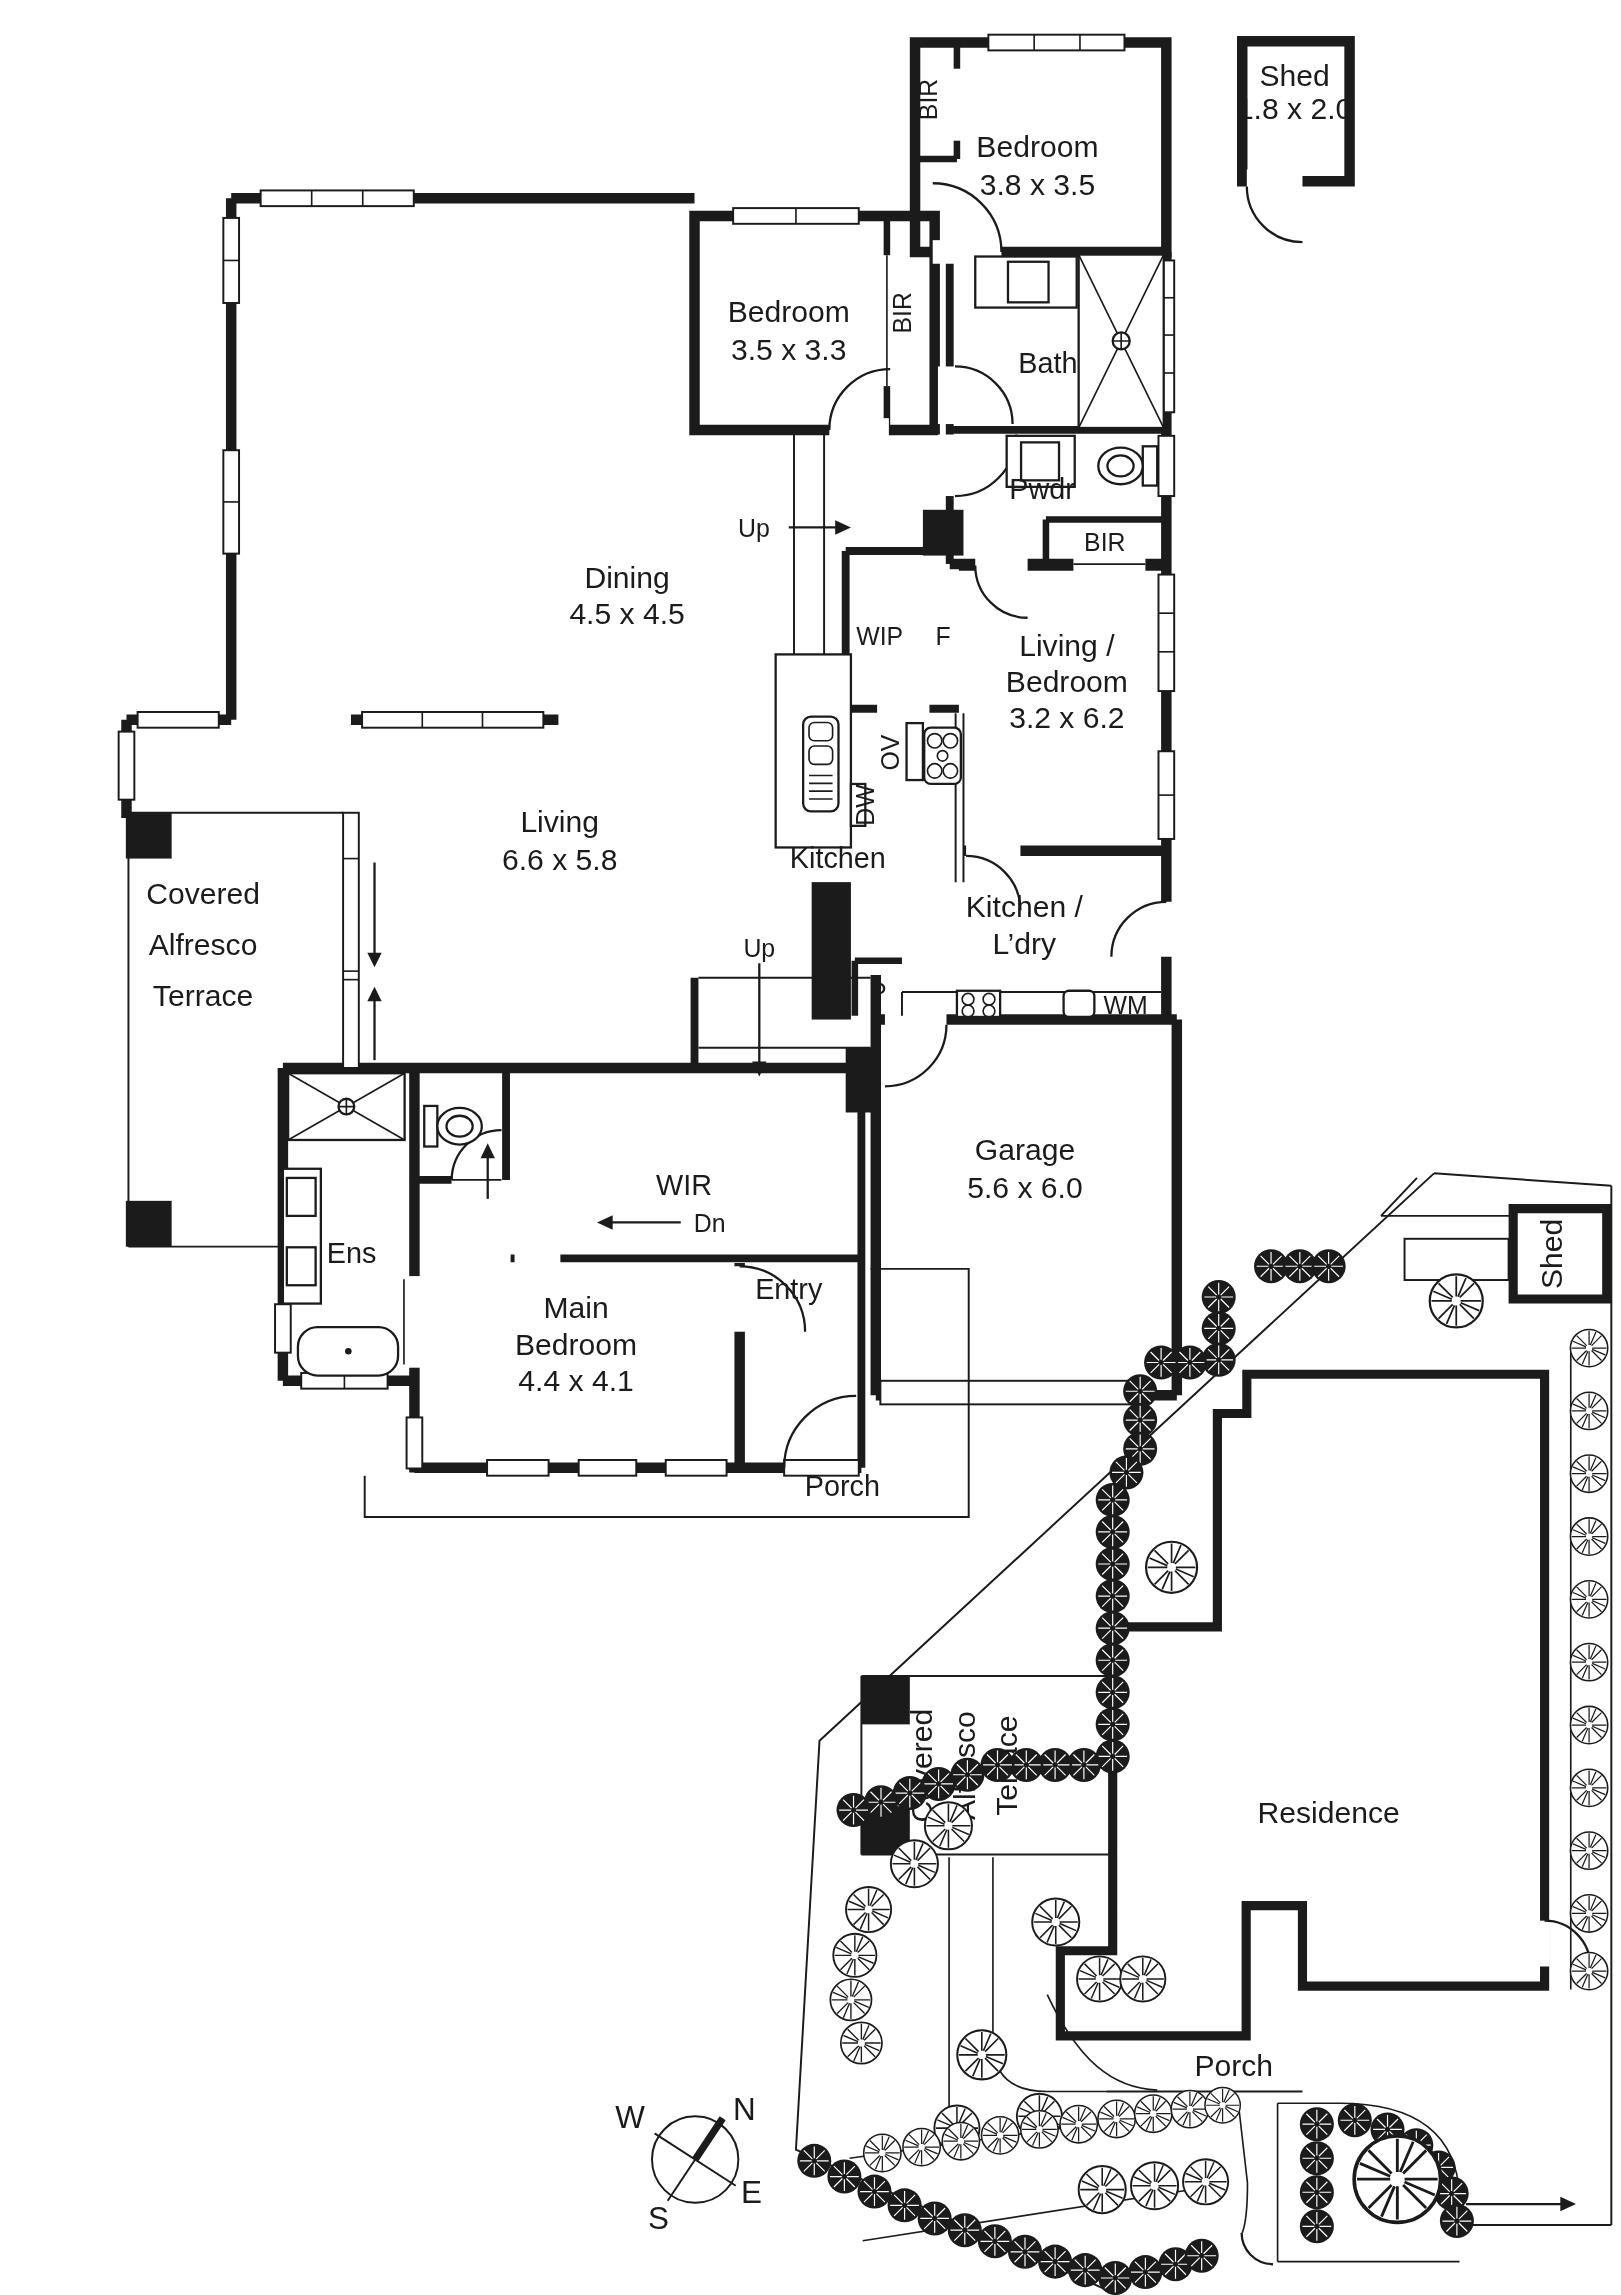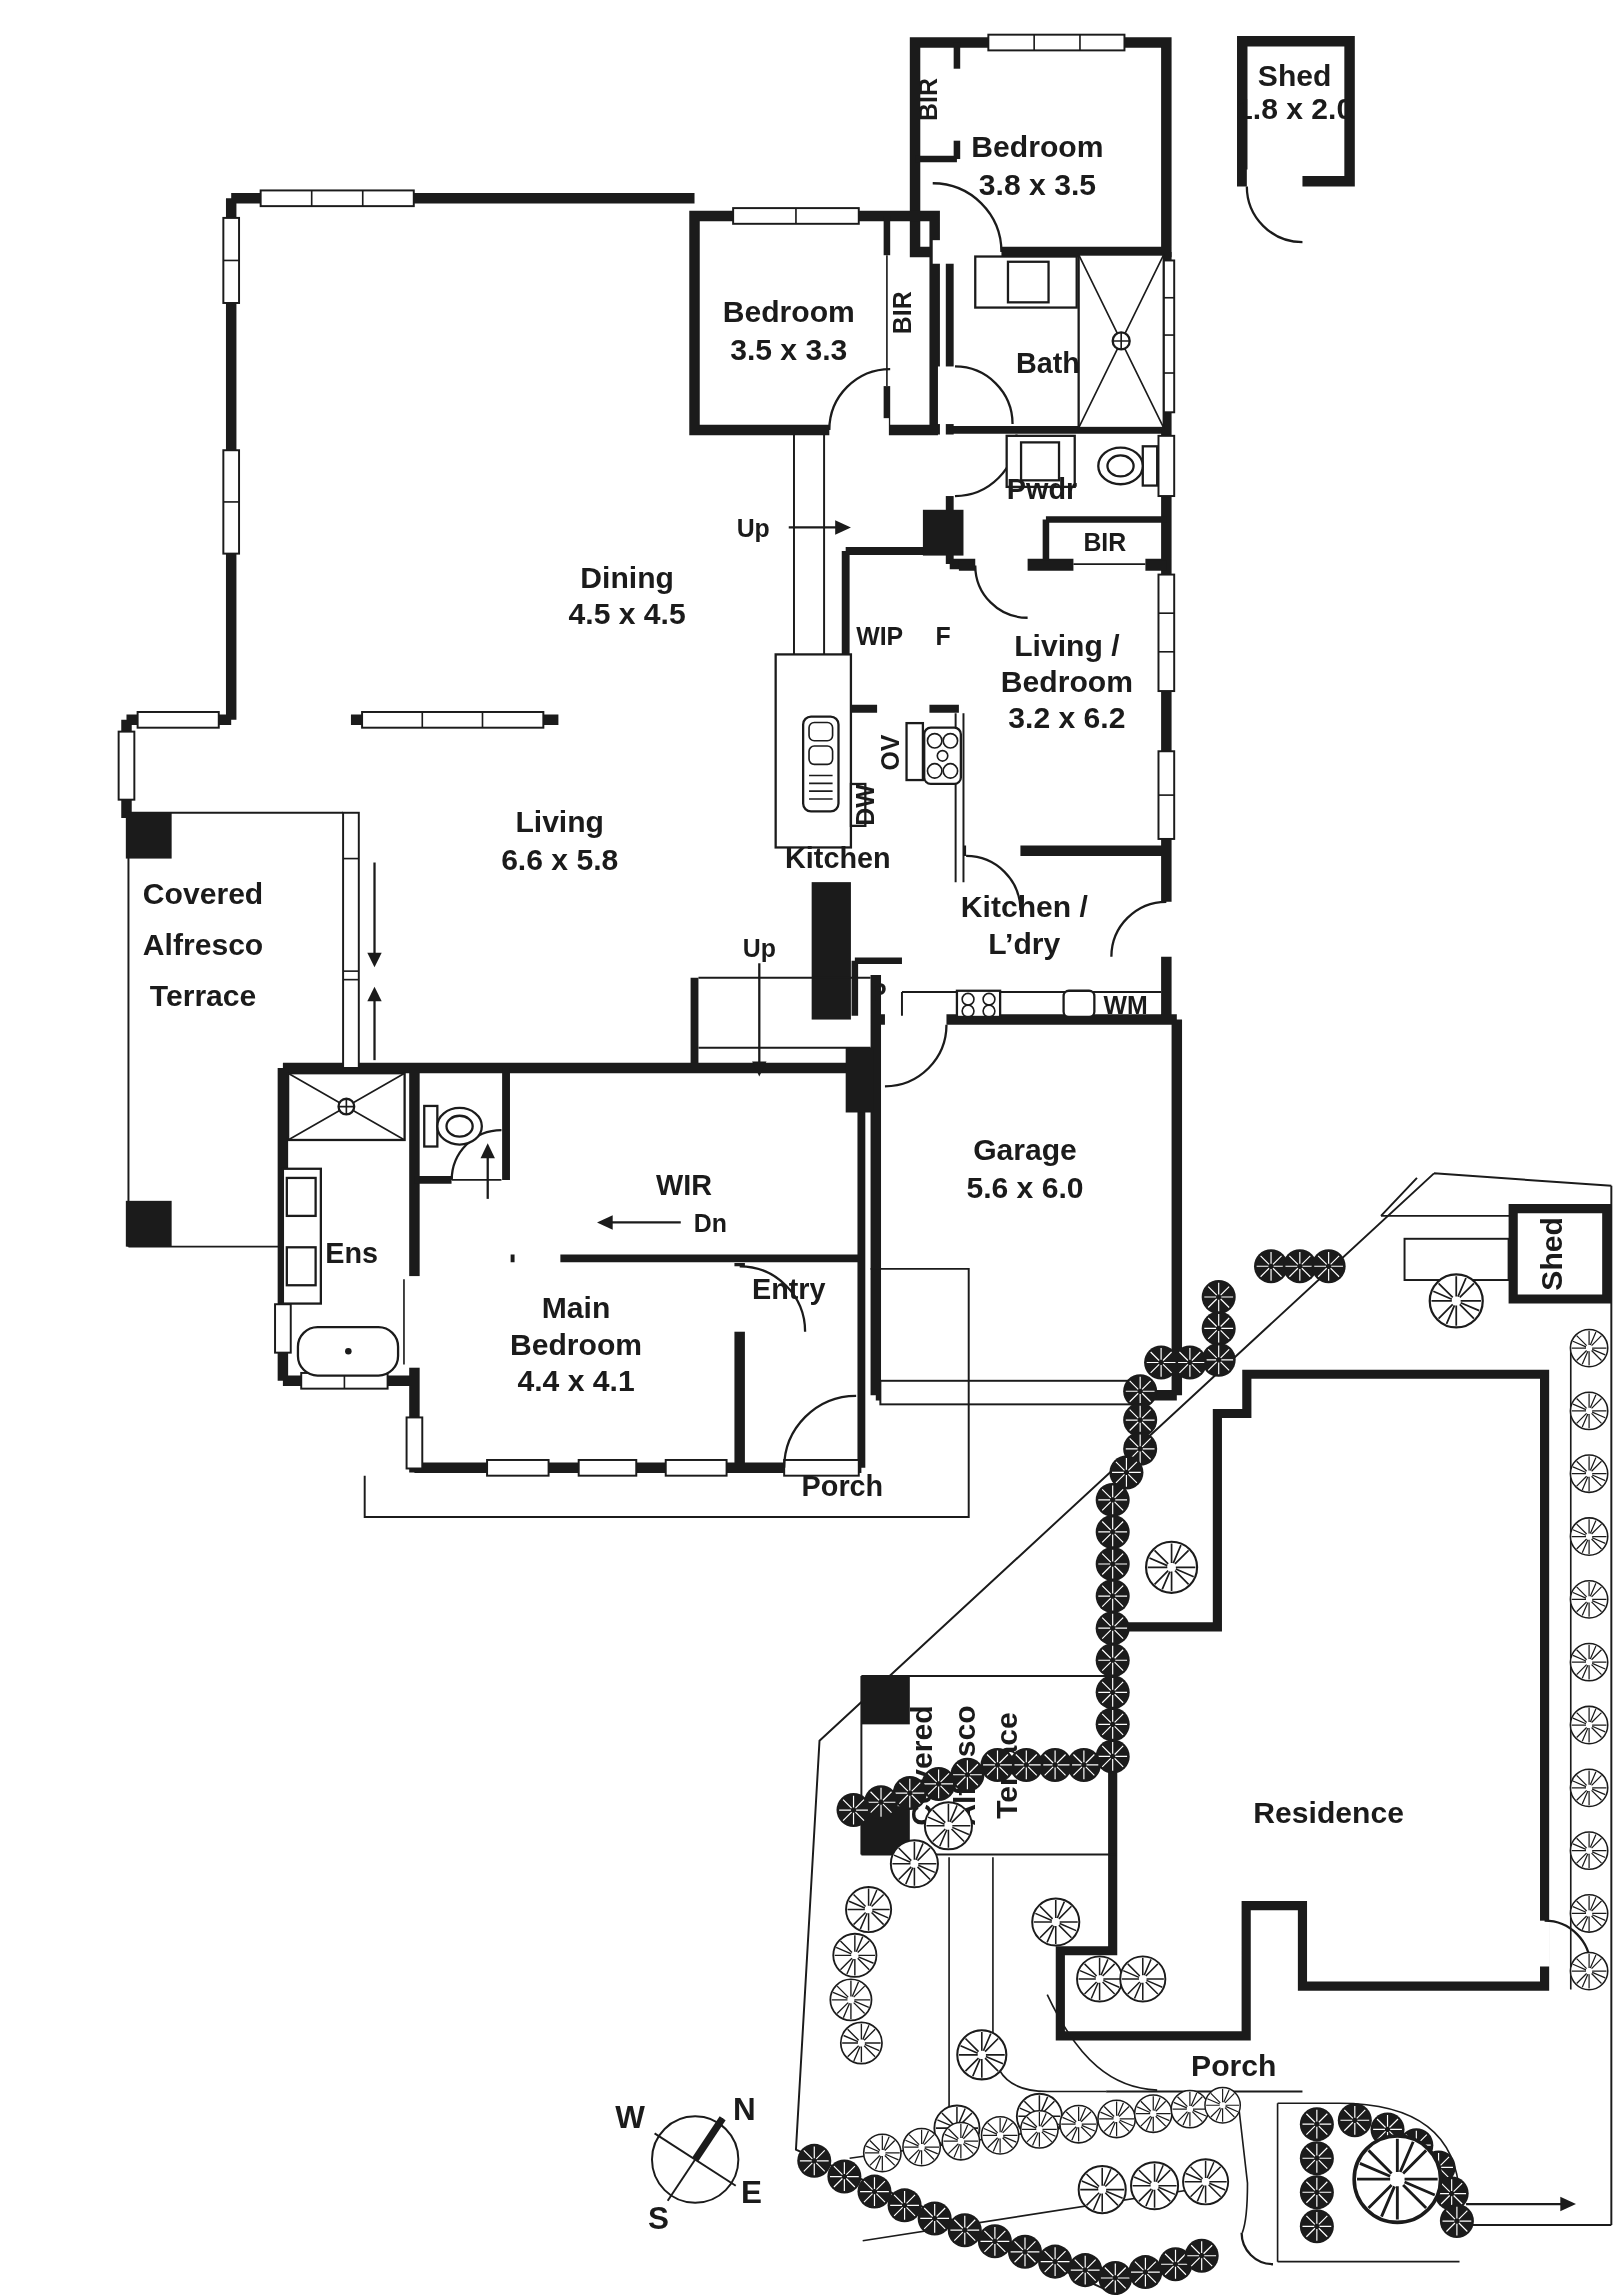--- a/index.html
+++ b/index.html
@@ -1,16 +1,16 @@
 <!DOCTYPE html>
 <html style="font-size:10.5px"><head>
 <meta charset="utf-8">
 <style>
   html,body{margin:0;padding:0;background:#ffffff;}
-  .page{width:1316px;height:2295px;position:relative;background:#fff;font-weight:bold;}
+  .page{width:1316px;height:2295px;position:relative;background:#fff;}
   svg{display:block;}
   text{font-family:"Liberation Sans","DejaVu Sans",sans-serif;fill:#1b1b1b;}
   .lbl{font-size:46px;}
   .sm{font-size:38px;}
   .md{font-size:44px;}
   .site{font-size:46px;}
   .cmp{font-size:48px;}
   .wall{stroke:#1b1b1b;stroke-width:16;fill:none;}
   .wall12{stroke:#1b1b1b;stroke-width:12;fill:none;}
   .wall10{stroke:#1b1b1b;stroke-width:10;fill:none;}

